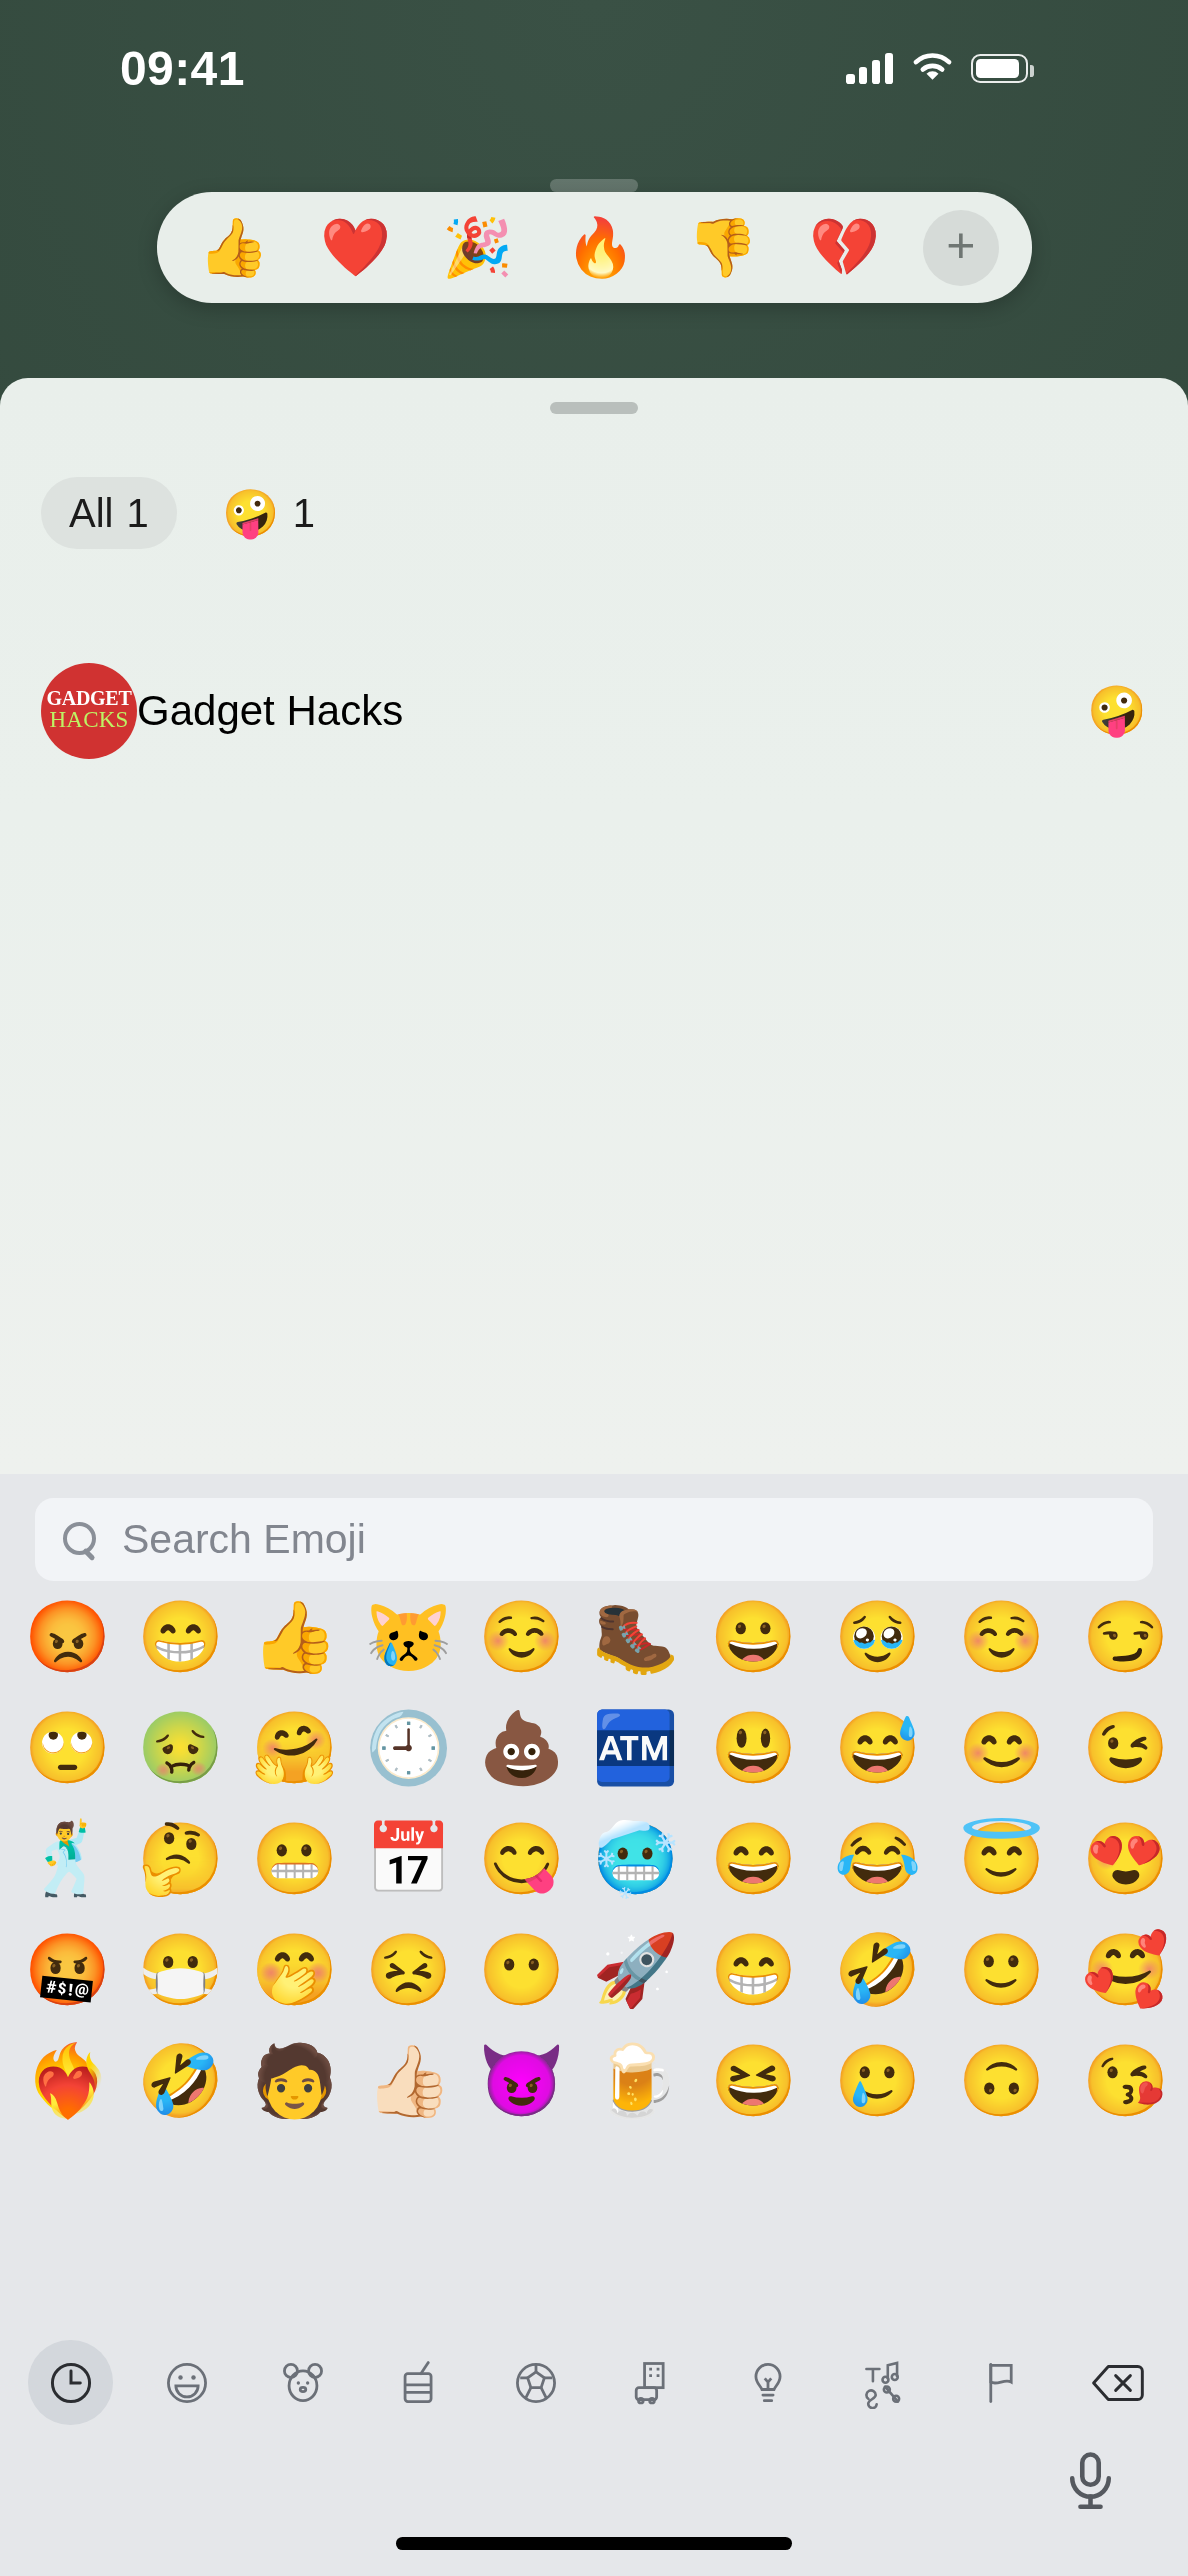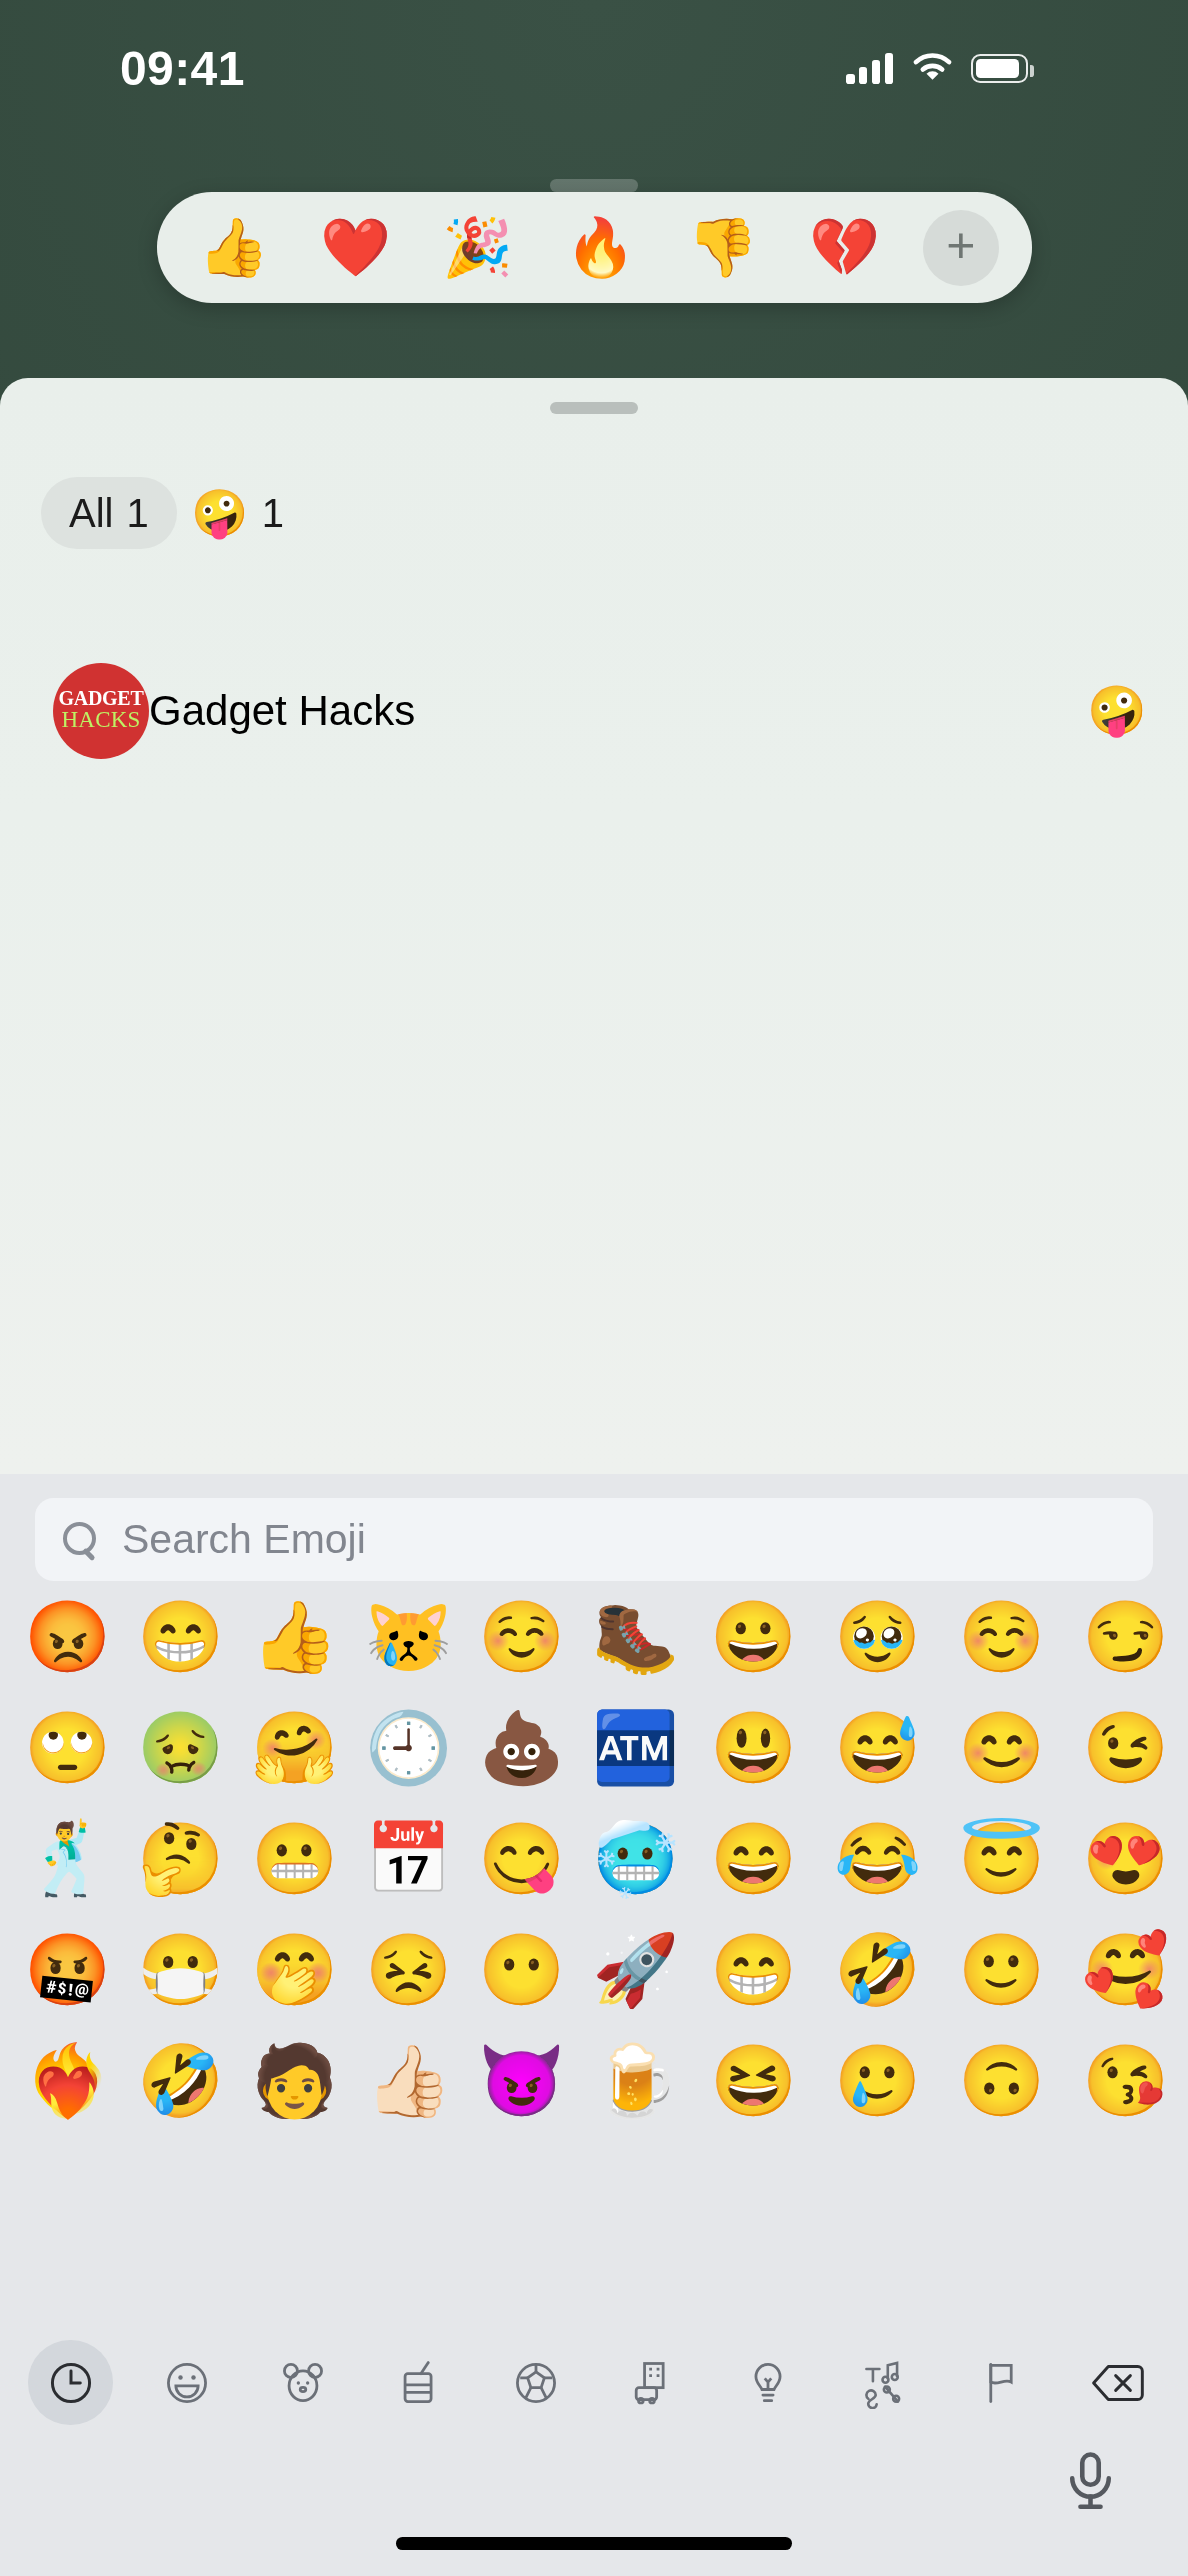--- a/index.html
+++ b/index.html
@@ -90,21 +90,21 @@
     z-index:20;
     overflow:hidden;
   }
   #sheet-grabber{
     position:absolute; top:24px; left:50%; transform:translateX(-50%);
     width:88px; height:12px; border-radius:6.4px; background:#b9bfbc;
   }
 
   #filter-row{
     position:absolute; top:99px; left:41px;
-    display:flex; align-items:flex-end; 
+    display:flex; align-items:flex-end; gap:31px;
   }
   #filter-all{
     height:72px; min-width:127px; padding:0 28px;
     background:#dde2df; border-radius:36px;
     display:flex; align-items:center; justify-content:center; gap:13px;
     color:#1b1b1b; font-size:40px; font-weight:400;
   }
   .filter-chip{
     height:72px; padding:0 14.7px;
     display:flex; align-items:center; gap:13px;
@@ -115,21 +115,20 @@
   #reactor-row{
     position:absolute; top:278px; left:0; width:1188px; height:109px;
     display:flex; align-items:center; padding:0 41px;
   }
   #avatar{
     width:96px; height:96px; border-radius:48px;
     background:#d03231;
     display:flex; flex-direction:column; align-items:center; justify-content:center;
     flex:0 0 auto;
     overflow:hidden;
-    margin-left:12px;
   }
   #avatar .av-top{
     color:#fff; font-size:20px; font-weight:700; letter-spacing:-0.3px;
     font-family:"Liberation Serif", serif; line-height:1;
   }
   #avatar .av-bot{
     color:#bef264; font-size:23px; letter-spacing:0.2px;
     font-family:"Liberation Serif", serif; line-height:1.05;
   }
   #reactor-name{

